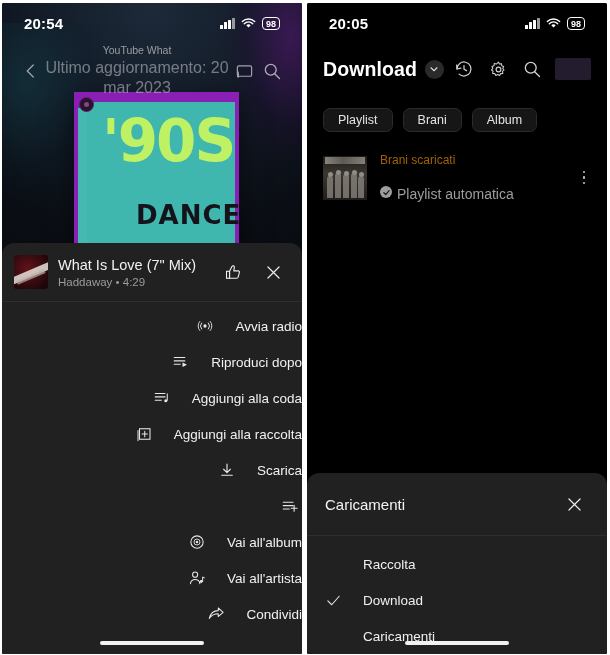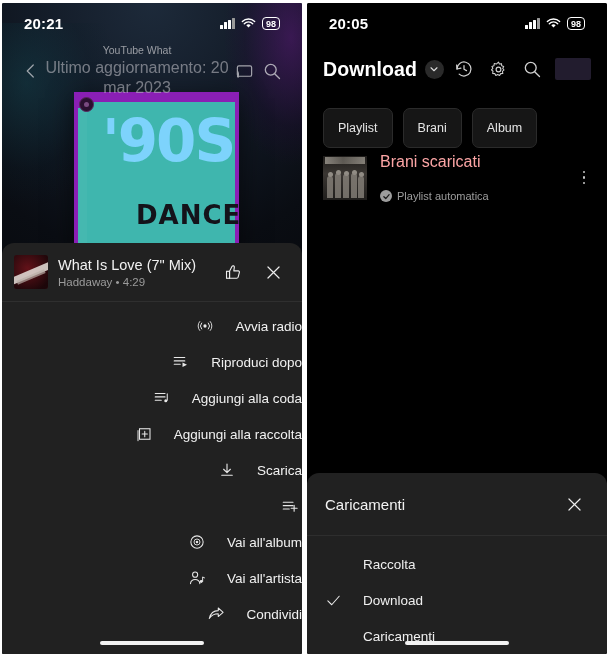--- a/index.html
+++ b/index.html
@@ -46,21 +46,21 @@
   .lhead-ic{width:28px;height:28px;display:flex;align-items:center;justify-content:center;opacity:.8;}
 
   
   .art{position:absolute;top:89px;left:72px;width:165px;height:162px;z-index:5;
     background:#8a1fb5;box-shadow:0 6px 24px rgba(0,0,0,.55);}
   .art .inner{position:absolute;left:13px;top:10px;right:4px;bottom:-2px;background:#3fb6ae;}
   .art .stripe{position:absolute;left:4px;top:16px;width:13px;bottom:10px;background:#45b8b0;}
   .art .dot{position:absolute;left:5px;top:5px;width:15px;height:15px;border-radius:50%;
     background:#2b1030;border:1.5px solid #59265f;box-sizing:border-box;}
   .art .dot:after{content:"";position:absolute;left:4px;top:4px;width:5px;height:5px;border-radius:50%;background:#7a4a80;}
-  .art .t90{position:absolute;left:28px;top:20px;color:#7dd3fc;font-size:58px;font-weight:bold;
+  .art .t90{position:absolute;left:28px;top:20px;color:#bef264;font-size:58px;font-weight:bold;
     font-family:"DejaVu Sans",sans-serif;letter-spacing:-2px;line-height:1;}
   .art .tdance{position:absolute;left:62px;top:108px;color:#14131a;font-size:26px;font-weight:bold;
     font-family:"DejaVu Sans",sans-serif;letter-spacing:1px;}
 
   
   .sheet{position:absolute;left:0;right:0;bottom:0;background:#212121;border-radius:12px 12px 0 0;z-index:20;}
   .sheet.left-sheet{top:240px;}
   .sheet-head{display:flex;align-items:center;gap:10px;padding:12px 14px 12px 12px;
     border-bottom:1px solid #2f2f2f;}
   .thumb{width:34px;height:34px;border-radius:3px;flex:none;overflow:hidden;position:relative;
@@ -88,34 +88,34 @@
   .rhead{position:absolute;top:44px;left:0;right:0;height:44px;display:flex;align-items:center;
     padding:0 16px;box-sizing:border-box;}
   .rtitle{color:#fff;font-size:19.5px;font-weight:bold;letter-spacing:.1px;}
   .chev-circle{width:19px;height:19px;border-radius:50%;background:#2a2a2a;display:flex;
     align-items:center;justify-content:center;margin-left:8px;}
   .rhead-sp{flex:1;}
   .rhead-ic{width:30px;height:30px;display:flex;align-items:center;justify-content:center;margin-left:4px;opacity:.92;}
   .avatar{width:36px;height:22px;background:#221c2e;border-radius:2px;margin-left:8px;}
 
   .chips{position:absolute;top:105px;left:16px;right:16px;display:flex;gap:10px;}
-  .chip{background:#161616;border:1px solid #2b2b2b;border-radius:7px;height:40px;
+  .chip{background:#161616;border:1px solid #2b2b2b;border-radius:7px;height:24px;
     display:flex;align-items:center;padding:0 14px;box-sizing:border-box;}
   .chip span{color:#e4e4e4;font-size:12.5px;}
 
   .prow{position:absolute;top:150px;left:16px;right:10px;display:flex;align-items:center;}
   .pthumb{width:44px;height:44px;flex:none;overflow:hidden;position:relative;background:#2a2a2a;border-radius:1px;}
   .pthumb .sky{position:absolute;inset:0;background:linear-gradient(180deg,#1e1c1a 0%,#3a3632 40%,#201e1c 100%);}
   .pthumb .fig{position:absolute;bottom:2px;width:6px;height:22px;background:#8d8880;border-radius:3px 3px 0 0;opacity:.75;}
   .pthumb .hd{position:absolute;width:5px;height:5px;border-radius:50%;background:#a8a29a;opacity:.8;}
   .pthumb .topband{position:absolute;top:1px;left:2px;right:2px;height:7px;
     background:linear-gradient(90deg,#d8d2c6 0%,#8a857c 45%,#cfc9bd 100%);opacity:.55;}
   .ptxt{margin-left:13px;flex:1;min-width:0;}
-  .pt1{color:#fca5a5;font-size:16px;}
-  .pt2{color:#9d9d9d;font-size:11px;margin-top:19px;display:flex;align-items:flex-end;gap:5px;}
+  .pt1{color:#a16207;font-size:12px;}
+  .pt2{color:#9d9d9d;font-size:14px;margin-top:19px;display:flex;align-items:flex-start;gap:5px;}
   .pbadge{width:12px;height:12px;border-radius:50%;background:#9d9d9d;display:flex;
     align-items:center;justify-content:center;flex:none;}
   .kebab{width:26px;height:34px;display:flex;flex-direction:column;align-items:center;
     justify-content:center;gap:3px;flex:none;}
   .kebab i{width:2.5px;height:2.5px;border-radius:50%;background:#c6c6c6;display:block;}
 
   
   .sheet.right-sheet{top:470px;background:#212121;}
   .rs-head{display:flex;align-items:center;justify-content:space-between;padding:16px 18px 16px 18px;
     border-bottom:1px solid #2e2e2e;}
@@ -130,21 +130,21 @@
 <body>
 
 <div class="stage">
 
   <div class="phone left">
     <div class="bg-grad"></div>
     <div class="bg-purple"></div>
     <div class="bg-teal"></div>
 
     <div class="statusbar">
-      <div class="st-time">20:21</div>
+      <div class="st-time">20:54</div>
       <div class="st-right">
         <div class="sig">
             <i></i>
             <i></i>
             <i></i>
             <i></i>
           </div>
         <div class="wifi">
           <svg viewBox="0 0 16 12" width="15" height="11">
               <path d="M8 10.4 L5.6 7.9 a3.4 3.4 0 0 1 4.8 0 Z" fill="#fff"></path>

